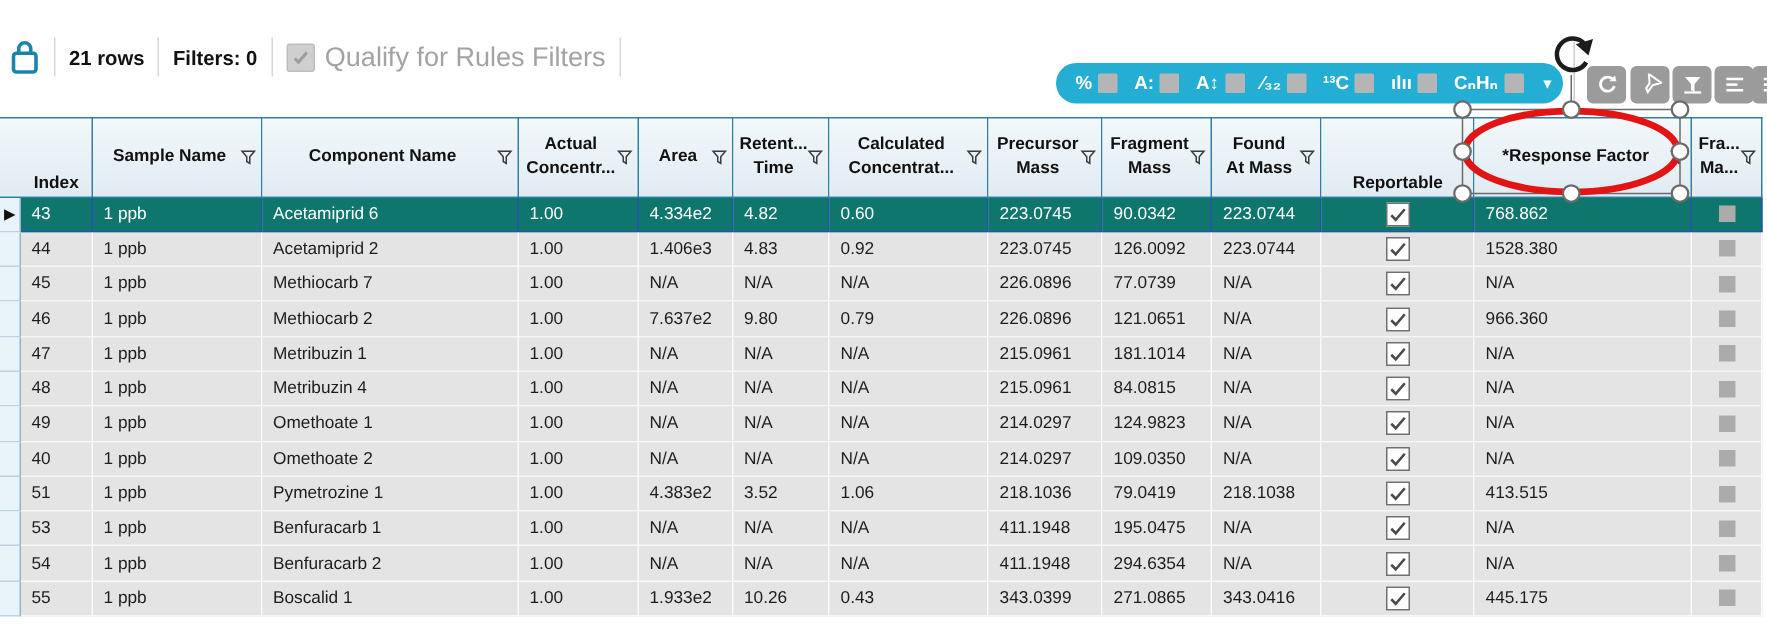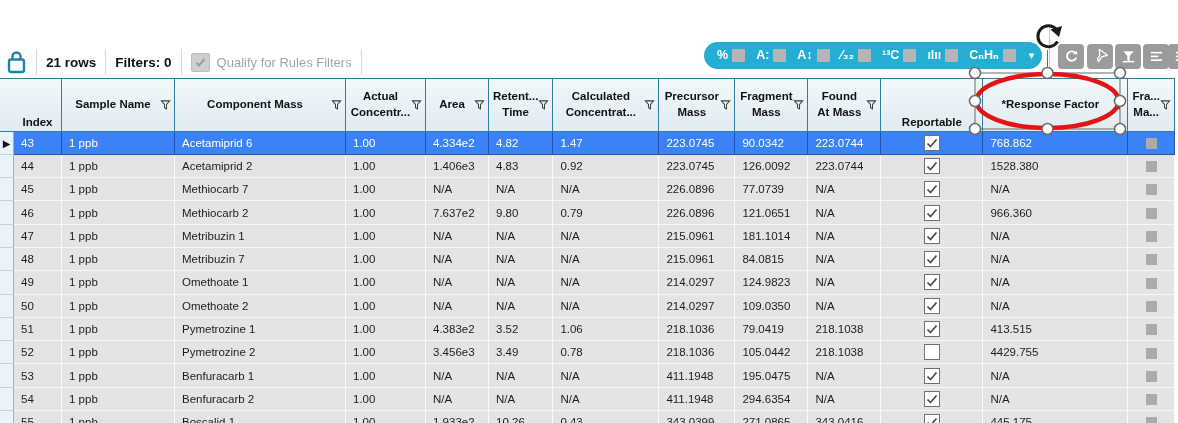--- a/index.html
+++ b/index.html
@@ -1,24 +1,24 @@
 <!DOCTYPE html>
 <html><head>
 <meta charset="utf-8">
 <style>
   html,body{margin:0;padding:0;background:#fff;}
   body{width:1178px;height:423px;position:relative;overflow:hidden;
        font-family:"Liberation Sans","DejaVu Sans",sans-serif;color:#1a1a1a;}
 
   
-  .toolbar{position:absolute;left:0;top:40px;width:1154px;height:44px;background:#fff;}
+  .toolbar{position:absolute;left:0;top:16px;width:1154px;height:44px;background:#fff;}
   .tb-left{position:absolute;left:6px;top:0;height:44px;display:flex;align-items:center;}
   .tb-sep{width:1px;height:26px;background:#d8d8d8;margin:0 9px;}
   .tb-strong{font-size:13.5px;font-weight:bold;color:#111;white-space:nowrap;}
-  .tb-dim{font-size:13px;color:#a3a3a3;white-space:nowrap;margin-left:7px;}
+  .tb-dim{font-size:18px;color:#a3a3a3;white-space:nowrap;margin-left:7px;}
   .tb-cb{width:17px;height:17px;background:#cfcfcf;border:1px solid #bdbdbd;border-radius:2px;
          display:flex;align-items:center;justify-content:center;}
   .lockwrap{display:flex;align-items:center;}
 
   .tealbar{position:absolute;left:704px;top:42px;width:338px;height:27px;background:#25aed3;
            border-radius:14px;display:flex;align-items:center;padding:0 9px 0 13px;box-sizing:border-box;}
   .tgroup{display:flex;align-items:center;margin-right:11px;}
   .tglyph{color:#fff;font-weight:bold;font-size:12.5px;line-height:1;margin-right:4px;white-space:nowrap;}
   .tswatch{width:13px;height:13px;background:#b5b5b5;border-radius:1px;}
   .tchevron{color:#fff;font-size:11px;font-weight:bold;margin-left:2px;}
@@ -38,21 +38,21 @@
   th.hdr .hlabel{display:block;text-align:center;white-space:pre-line;line-height:1.35;padding:0 14px 0 4px;}
   th.hdr .funnel{position:absolute;right:3px;top:50%;transform:translateY(-50%);}
   th.hdr.nofilter .hlabel{padding:0 4px;margin-top:36px;}
   th.corner{background:linear-gradient(#f2f8fb,#e0ebf2);border-top:1px solid #2e7f9f;border-bottom:1px solid #2e7f9f;}
 
   tr.datarow{height:23.3px;}
   tr.datarow td{background:#e4e4e4;border-right:1px solid #fafafa;border-bottom:1px solid #f7f7f7;
                 font-size:11.5px;color:#1c1c1c;padding-left:7px;white-space:nowrap;}
   tr.datarow td.gutter{background:#e9f3fa;border-right:1px solid #8fb6cd;border-bottom:1px solid #bcd3e2;
                        padding:0;text-align:center;}
-  tr.datarow.selected td{background:#3b82f6;color:#fff;border-right:1px solid #2452ad;border-bottom:1px solid #2452ad;}
+  tr.datarow.selected td{background:#0f766e;color:#fff;border-right:1px solid #2452ad;border-bottom:1px solid #2452ad;}
   tr.datarow.selected td.gutter{background:#e9f3fa;color:#111;border-right:1px solid #8fb6cd;border-bottom:1px solid #bcd3e2;}
   .rowarrow{font-size:10px;color:#111;line-height:1;}
 
   td.cbcell,td.sqcell{padding-left:0 !important;text-align:center;}
   .cb{width:14px;height:14px;background:#fff;border:1px solid #707070;display:inline-block;
       vertical-align:middle;position:relative;}
   .sq{width:11px;height:11px;background:#ababab;display:inline-block;vertical-align:middle;}
 
   
   .overlay{position:absolute;left:0;top:0;width:1178px;height:423px;pointer-events:none;}
@@ -174,21 +174,21 @@
   <th class="hdr nofilter">
           <span class="hlabel">Index</span>
         </th>
         <th class="hdr">
           <span class="hlabel">Sample Name</span>
           <svg class="funnel" width="11" height="11" viewBox="0 0 12 12">
             <path d="M1.5 1.5 h9 l-3.4 4 v4.8 l-2.2 -1.4 v-3.4 z" fill="none" stroke="#3c3c3c" stroke-width="1.1"></path>
           </svg>
         </th>
         <th class="hdr">
-          <span class="hlabel">Component Mass</span>
+          <span class="hlabel">Component Name</span>
           <svg class="funnel" width="11" height="11" viewBox="0 0 12 12">
             <path d="M1.5 1.5 h9 l-3.4 4 v4.8 l-2.2 -1.4 v-3.4 z" fill="none" stroke="#3c3c3c" stroke-width="1.1"></path>
           </svg>
         </th>
         <th class="hdr">
           <span class="hlabel">Actual
 Concentr...</span>
           <svg class="funnel" width="11" height="11" viewBox="0 0 12 12">
             <path d="M1.5 1.5 h9 l-3.4 4 v4.8 l-2.2 -1.4 v-3.4 z" fill="none" stroke="#3c3c3c" stroke-width="1.1"></path>
           </svg>
@@ -254,21 +254,21 @@
     </thead>
   <tbody id="tbody">
       <tr class="datarow selected">
         <td class="gutter"><span class="rowarrow">▶</span></td>
         <td>43</td>
         <td>1 ppb</td>
         <td>Acetamiprid 6</td>
         <td>1.00</td>
         <td>4.334e2</td>
         <td>4.82</td>
-        <td>1.47</td>
+        <td>0.60</td>
         <td>223.0745</td>
         <td>90.0342</td>
         <td>223.0744</td>
         <td class="cbcell"><span class="cb"><svg width="14" height="14" viewBox="0 0 14 14">
               <polyline points="2.5,7.5 5.5,10.5 11.5,3.5" fill="none" stroke="#4a4a4a" stroke-width="1.7"></polyline>
             </svg></span></td>
         <td>768.862</td>
         <td class="sqcell"><span class="sq"></span></td>
       </tr>
       <tr class="datarow">
@@ -340,21 +340,21 @@
         <td class="cbcell"><span class="cb"><svg width="14" height="14" viewBox="0 0 14 14">
               <polyline points="2.5,7.5 5.5,10.5 11.5,3.5" fill="none" stroke="#4a4a4a" stroke-width="1.7"></polyline>
             </svg></span></td>
         <td>N/A</td>
         <td class="sqcell"><span class="sq"></span></td>
       </tr>
       <tr class="datarow">
         <td class="gutter"></td>
         <td>48</td>
         <td>1 ppb</td>
-        <td>Metribuzin 7</td>
+        <td>Metribuzin 4</td>
         <td>1.00</td>
         <td>N/A</td>
         <td>N/A</td>
         <td>N/A</td>
         <td>215.0961</td>
         <td>84.0815</td>
         <td>N/A</td>
         <td class="cbcell"><span class="cb"><svg width="14" height="14" viewBox="0 0 14 14">
               <polyline points="2.5,7.5 5.5,10.5 11.5,3.5" fill="none" stroke="#4a4a4a" stroke-width="1.7"></polyline>
             </svg></span></td>
@@ -374,21 +374,21 @@
         <td>124.9823</td>
         <td>N/A</td>
         <td class="cbcell"><span class="cb"><svg width="14" height="14" viewBox="0 0 14 14">
               <polyline points="2.5,7.5 5.5,10.5 11.5,3.5" fill="none" stroke="#4a4a4a" stroke-width="1.7"></polyline>
             </svg></span></td>
         <td>N/A</td>
         <td class="sqcell"><span class="sq"></span></td>
       </tr>
       <tr class="datarow">
         <td class="gutter"></td>
-        <td>50</td>
+        <td>40</td>
         <td>1 ppb</td>
         <td>Omethoate 2</td>
         <td>1.00</td>
         <td>N/A</td>
         <td>N/A</td>
         <td>N/A</td>
         <td>214.0297</td>
         <td>109.0350</td>
         <td>N/A</td>
         <td class="cbcell"><span class="cb"><svg width="14" height="14" viewBox="0 0 14 14">
@@ -406,36 +406,20 @@
         <td>4.383e2</td>
         <td>3.52</td>
         <td>1.06</td>
         <td>218.1036</td>
         <td>79.0419</td>
         <td>218.1038</td>
         <td class="cbcell"><span class="cb"><svg width="14" height="14" viewBox="0 0 14 14">
               <polyline points="2.5,7.5 5.5,10.5 11.5,3.5" fill="none" stroke="#4a4a4a" stroke-width="1.7"></polyline>
             </svg></span></td>
         <td>413.515</td>
-        <td class="sqcell"><span class="sq"></span></td>
-      </tr>
-      <tr class="datarow">
-        <td class="gutter"></td>
-        <td>52</td>
-        <td>1 ppb</td>
-        <td>Pymetrozine 2</td>
-        <td>1.00</td>
-        <td>3.456e3</td>
-        <td>3.49</td>
-        <td>0.78</td>
-        <td>218.1036</td>
-        <td>105.0442</td>
-        <td>218.1038</td>
-        <td class="cbcell"><span class="cb"></span></td>
-        <td>4429.755</td>
         <td class="sqcell"><span class="sq"></span></td>
       </tr>
       <tr class="datarow">
         <td class="gutter"></td>
         <td>53</td>
         <td>1 ppb</td>
         <td>Benfuracarb 1</td>
         <td>1.00</td>
         <td>N/A</td>
         <td>N/A</td>

